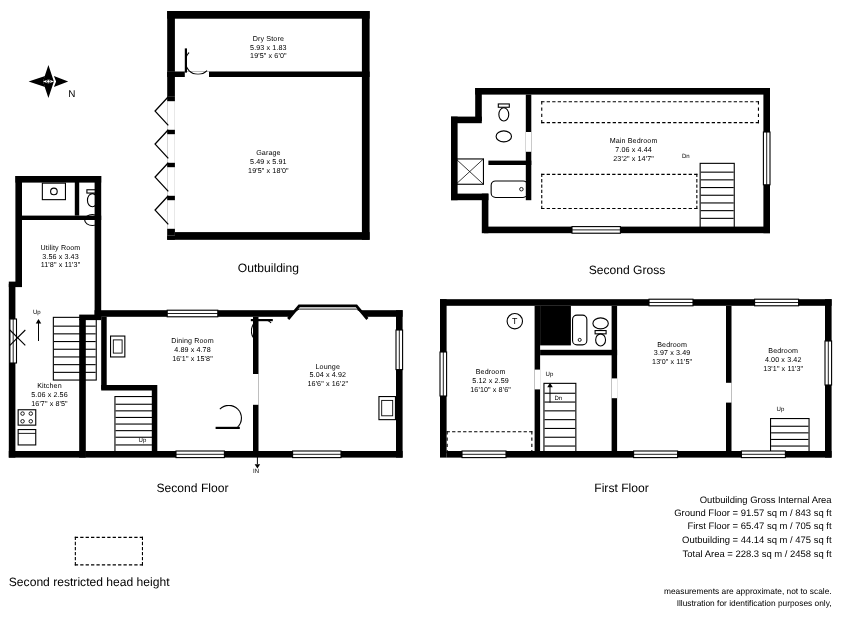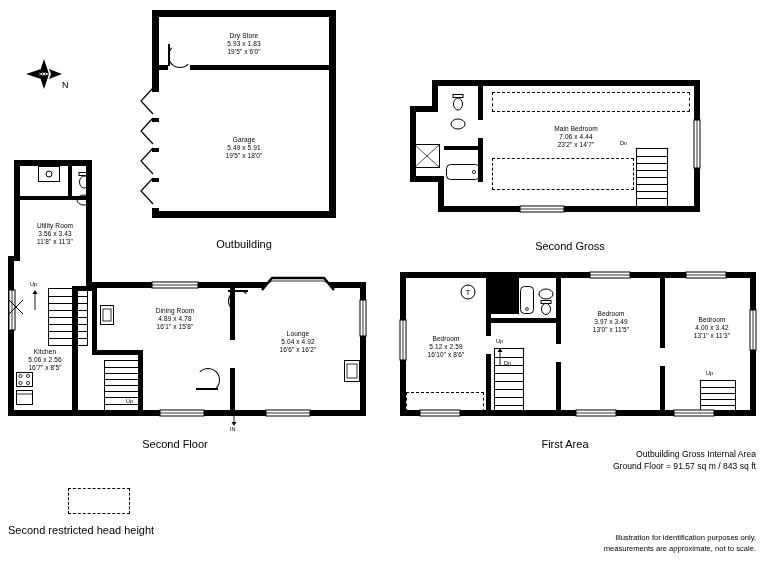--- a/index.html
+++ b/index.html
@@ -458,28 +458,31 @@
     <div>3.97 x 3.49</div>
     <div>13'0" x 11'5"</div>
   </div>
 
   <div class="room-label" style="left:670px; top:316px; width:84px;">
     <div class="rname">Bedroom</div>
     <div>4.00 x 3.42</div>
     <div>13'1" x 11'3"</div>
   </div>
 
-  <div class="floor-title" style="left:500px; top:438px; width:130px;">First Area</div>
+  <div class="floor-title" style="left:500px; top:438px; width:130px;">First Floor</div>
 
   <div class="dashed-box" style="left:68px; top:488px; width:60px; height:24px;"></div>
   <div class="legend-text" style="left:8px; top:524px;">Second restricted head height</div>
 
   <div class="area-block" style="left:440px; top:448px; width:316px;">
     <div>Outbuilding Gross Internal Area</div>
     <div>Ground Floor = 91.57 sq m / 843 sq ft</div>
+    <div>First Floor = 65.47 sq m / 705 sq ft</div>
+    <div>Outbuilding = 44.14 sq m / 475 sq ft</div>
+    <div>Total Area = 228.3 sq m / 2458 sq ft</div>
   </div>
 
   <div class="disclaimer" style="left:440px; top:533px; width:316px;">
+    <div>measurements are approximate, not to scale.</div>
     <div>Illustration for identification purposes only,</div>
-    <div>measurements are approximate, not to scale.</div>
   </div>
 
 </div>
 
 </body></html>

